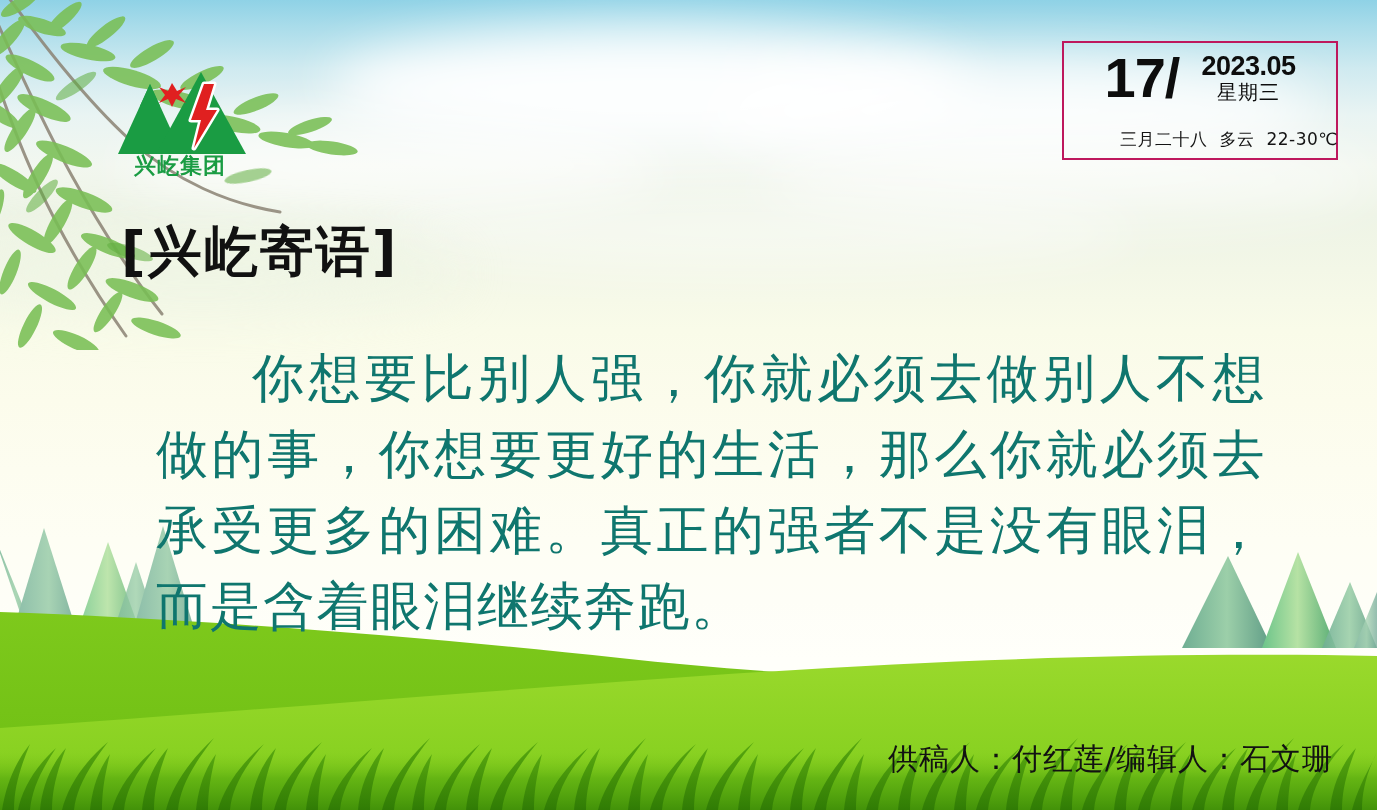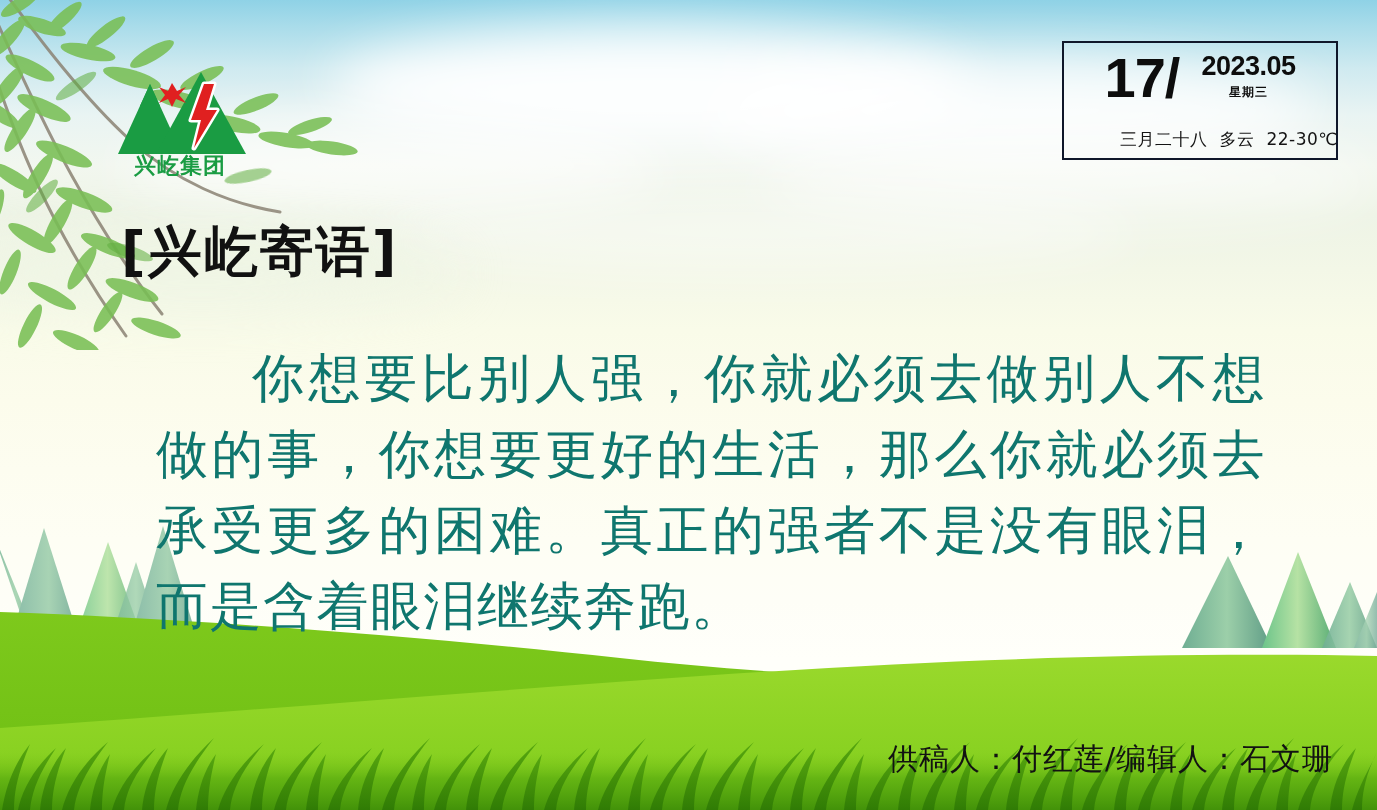--- a/index.html
+++ b/index.html
@@ -103,21 +103,21 @@
   }
   .logo svg { display: block; }
 
   
   .date-card {
     position: absolute;
     left: 1062px;
     top: 41px;
     width: 276px;
     height: 119px;
-    border: 2px solid #0f172a;
+    border: 2px solid #be185d;
     box-sizing: border-box;
   }
   .date-top {
     position: absolute;
     left: 0; top: 4px;
     width: 100%;
     height: 72px;
     display: flex;
     align-items: flex-start;
     justify-content: center;
@@ -150,22 +150,22 @@
   .date-ym {
     font-family: "Liberation Sans", "DejaVu Sans", sans-serif;
     font-weight: bold;
     font-size: 27px;
     line-height: 29px;
     color: #0d0d0d;
     letter-spacing: -0.5px;
   }
   .date-week {
     font-family: "DejaVu Sans", "Liberation Sans", sans-serif;
-    font-weight: bold;
-    font-size: 12px;
+    font-weight: normal;
+    font-size: 20px;
     line-height: 22px;
     color: #0d0d0d;
     letter-spacing: 1px;
   }
   .date-bottom {
     position: absolute;
     left: 0;
     bottom: 9px;
     width: 100%;
     text-align: center;

